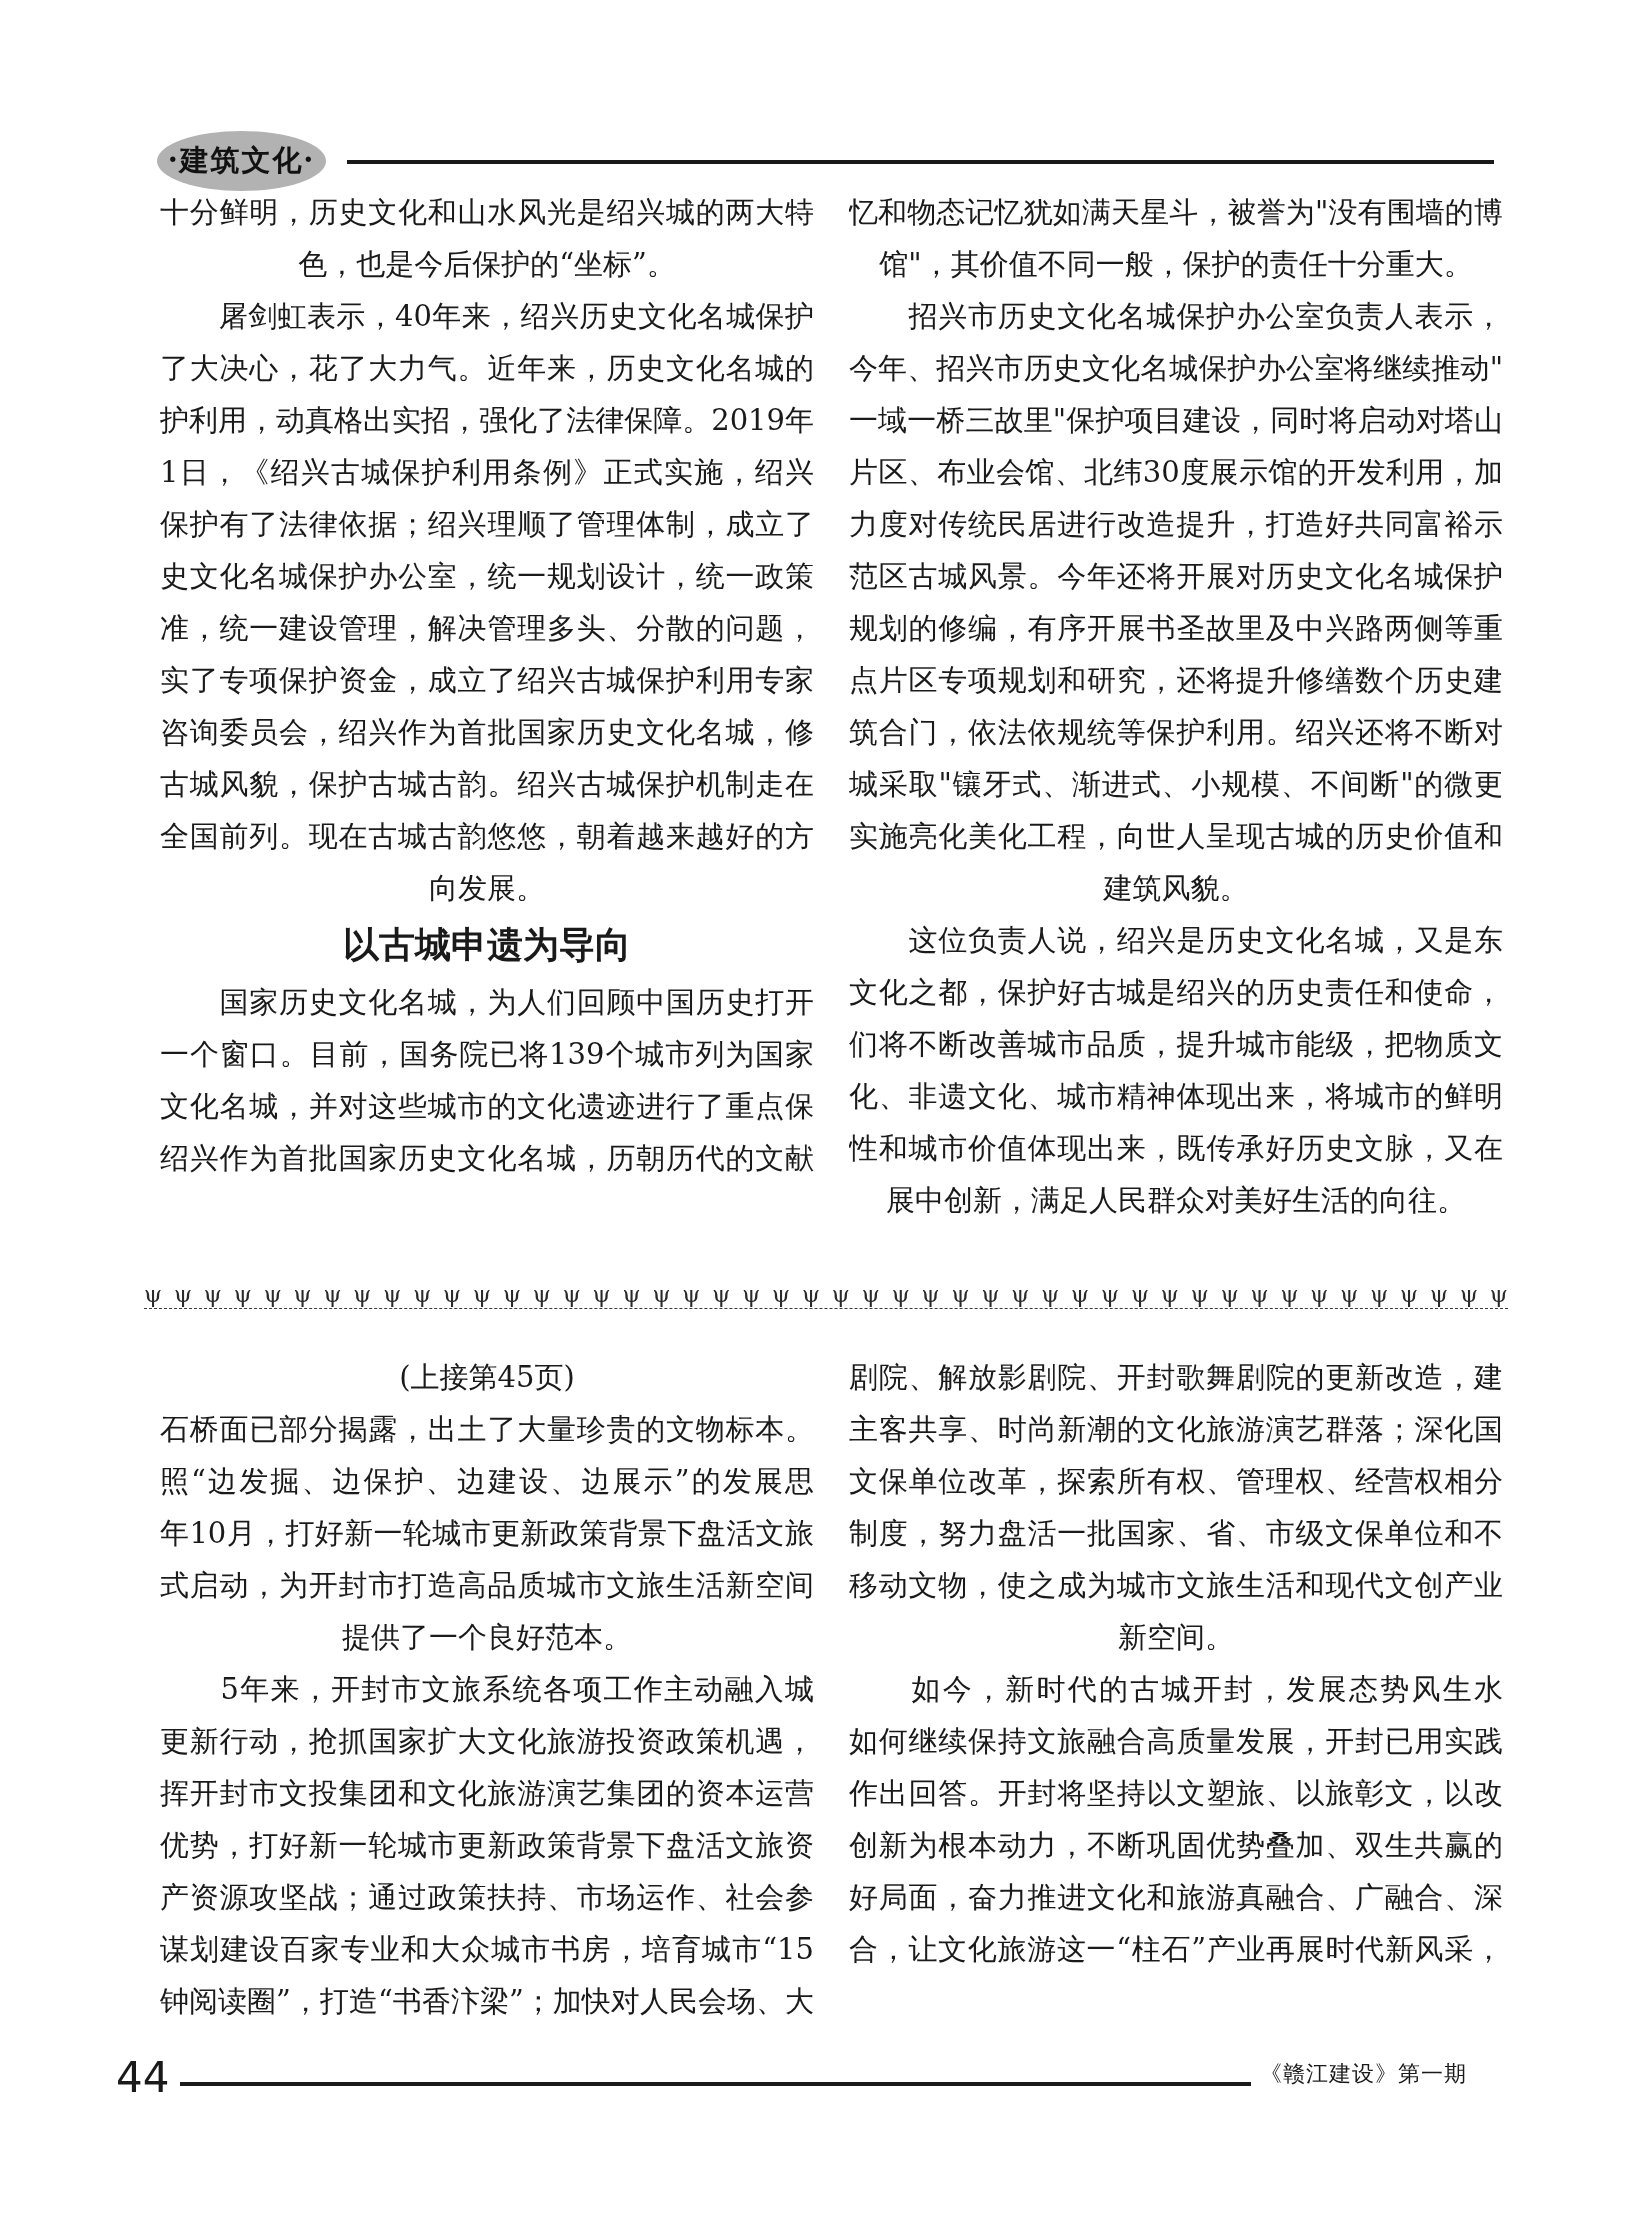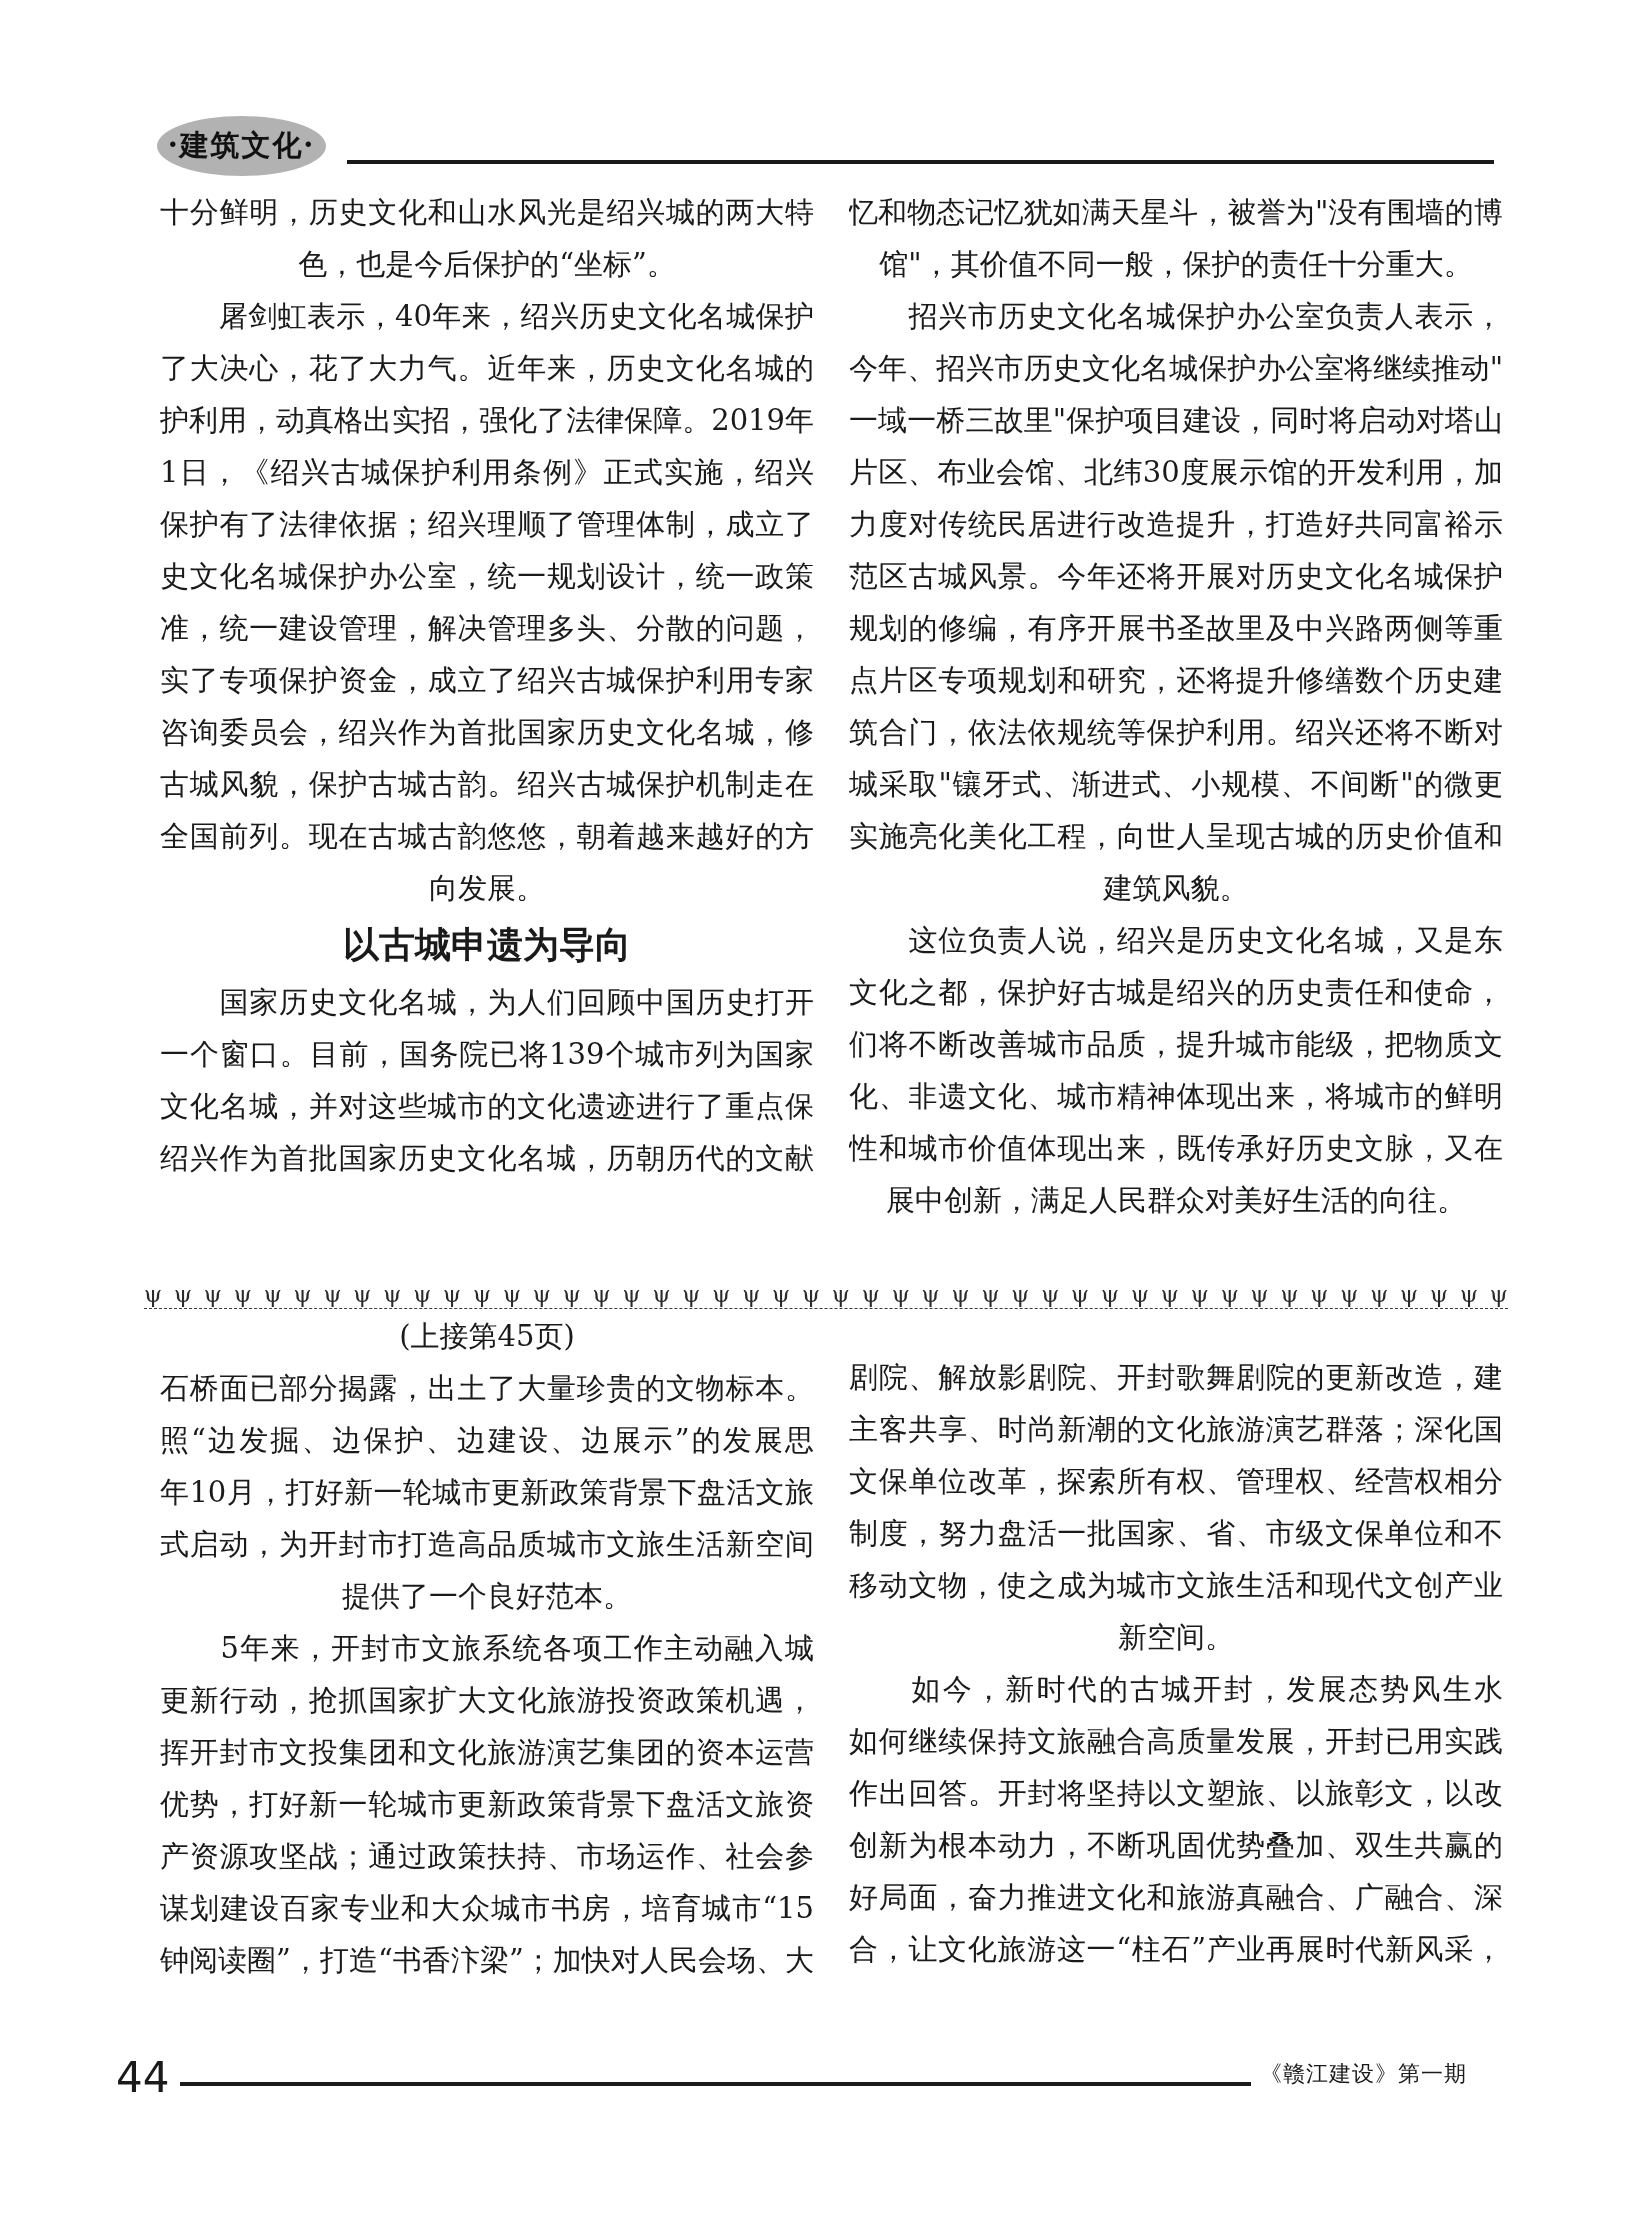--- a/index.html
+++ b/index.html
@@ -6,38 +6,38 @@
   .page{
     position:relative;
     width:1651px;height:2223px;
     background:#ffffff;
     font-family:"DejaVu Serif","Liberation Serif",serif;
     color:#1a1a1a;
     overflow:hidden;
   }
   
   .badge{
-    position:absolute;left:157px;top:116px;width:169px;height:60px;
+    position:absolute;left:157px;top:131px;width:169px;height:60px;
     background:#b2b2b2;border-radius:50%;
     display:flex;align-items:center;justify-content:center;
     font-size:29px;font-weight:bold;color:#111;
     letter-spacing:1.9px;
   }
   .top-rule{
     position:absolute;left:347px;top:160px;width:1147px;height:3.9px;
     background:#1a1a1a;
   }
   
   .col{
     position:absolute;width:654px;
     font-size:29px;
   }
   #col-tl{left:160px;top:186px;}
   #col-tr{left:849px;top:186px;}
-  #col-bl{left:160px;top:1310px;}
+  #col-bl{left:160px;top:1351px;}
   #col-br{left:849px;top:1351px;}
   .line{
     height:52px;line-height:52px;
     white-space:normal;
     overflow:hidden;
   }
   .line.j{text-align:justify;text-align-last:justify;}
   .line.p{text-align:center;}
   .line.h{
     text-align:center;

